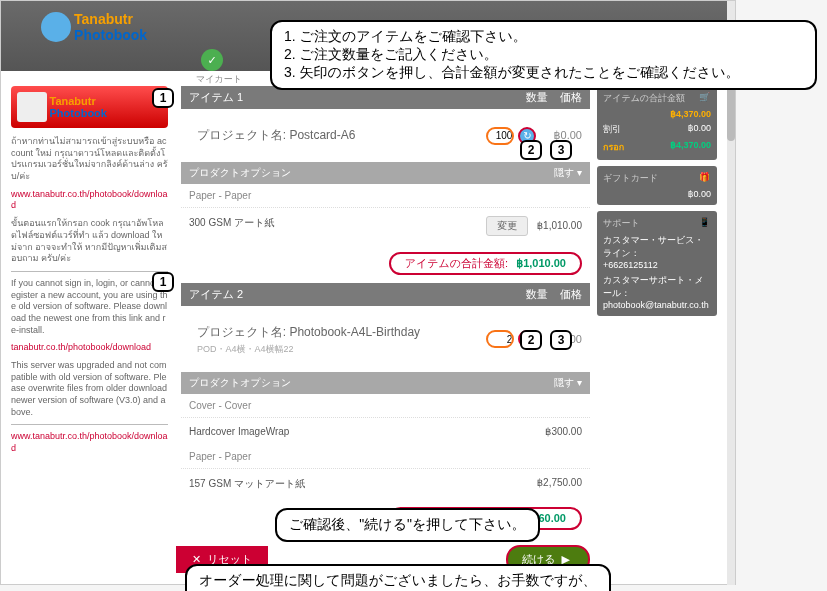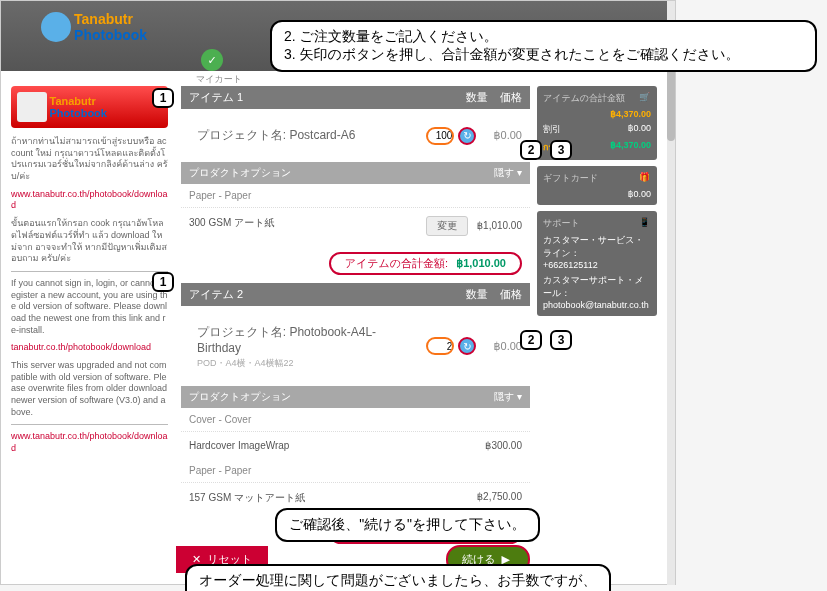--- a/index.html
+++ b/index.html
@@ -1,17 +1,17 @@
 <!DOCTYPE html>
 <html><head>
 <meta charset="utf-8">
 <style>
   * { box-sizing: border-box; margin: 0; padding: 0; }
   body { font-family: Arial, sans-serif; font-size: 11px; background: #f5f5f5; width: 827px; height: 591px; position: relative; overflow: hidden; }
-  .mainwrap { background: #fff; width: 676px; height: 585px; border: 1px solid #ccc; position: relative; }
+  .mainwrap { background: #fff; width: 736px; height: 585px; border: 1px solid #ccc; position: relative; }
   .topbar { background: linear-gradient(#6a6a6a,#555); height: 70px; position: relative; }
   .logo { position: absolute; left: 40px; top: 10px; }
   .logo-img { width: 30px; height: 30px; background: #5ab0e8; border-radius: 50%; display: inline-block; vertical-align: middle; }
   .logo-txt { display: inline-block; vertical-align: middle; font-weight: bold; font-size: 14px; }
   .logo-txt .t1 { color: #f7a000; } .logo-txt .t2 { color: #0066cc; }
   .check-badge { position: absolute; left: 200px; top: 48px; width: 22px; height: 22px; background: #4caf50; border-radius: 50%; color: #fff; text-align: center; line-height: 22px; }
   .check-label { position: absolute; left: 195px; top: 72px; font-size: 9px; color: #888; }
   .content { position: absolute; top: 85px; left: 10px; right: 10px; bottom: 10px; }
   .sidebar { width: 165px; float: left; font-size: 9px; color: #666; padding-right: 8px; }
   .sidecard { background: linear-gradient(#ff4d4d,#cc0000); border-radius: 4px; padding: 6px; margin-bottom: 8px; position: relative; }
@@ -203,20 +203,21 @@
         <span>▶</span>
       </button>
   </div>
 
   <div class="scrollbar">
       <div class="scrollthumb"></div>
     </div>
 </div>
 
 <div class="callout" style="top:20px;left:270px;right:10px">
+  <div>1. ご注文のアイテムをご確認下さい。</div>
   <div>2. ご注文数量をご記入ください。</div>
   <div>3. 矢印のボタンを押し、合計金額が変更されたことをご確認ください。</div>
 </div>
 <div class="badge-num" style="top:88px;left:152px">1</div>
 <div class="badge-num" style="top:272px;left:152px">1</div>
 <div class="badge-num" style="top:140px;left:520px">2</div>
 <div class="badge-num" style="top:140px;left:550px">3</div>
 <div class="badge-num" style="top:330px;left:520px">2</div>
 <div class="badge-num" style="top:330px;left:550px">3</div>
 <div class="callout" style="top:508px;left:275px">ご確認後、"続ける"を押して下さい。</div>

